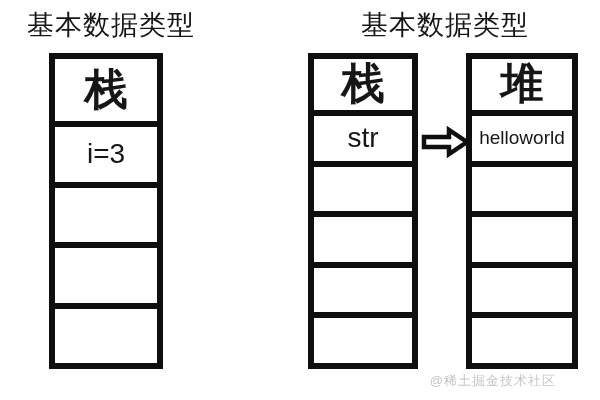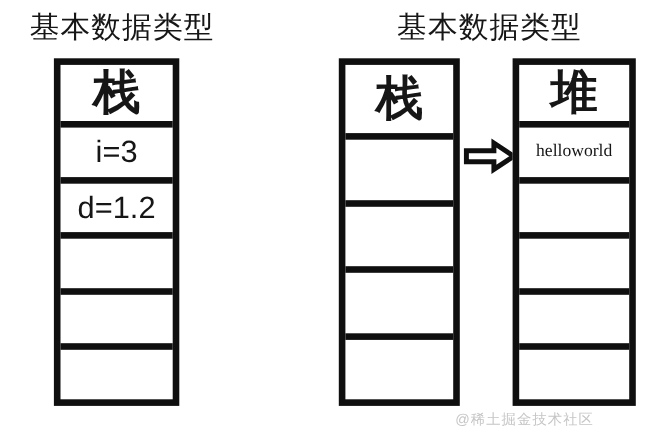--- a/index.html
+++ b/index.html
@@ -51,60 +51,60 @@
     white-space: nowrap;
     overflow: hidden;
   }
   .mrow.header {
     border-top: none;
     flex: 1.14;
     font-size: 43px;
     font-weight: 700;
     letter-spacing: 0;
   }
-  .mrow.small-text { font-size: 16px; font-family: Liberation Serif, serif; }
+  .mrow.small-text { font-size: 19px; }
 
   #ref-arrow {
     position: absolute;
     left: 421px;
     top: 124px;
     width: 50px;
     height: 36px;
   }
 
   #watermark {
     position: absolute;
-    right: 44px;
+    right: 28px;
     top: 372px;
     font-size: 13px;
     color: #c6c6c6;
     letter-spacing: 1px;
     white-space: nowrap;
   }
 </style>
 </head>
 <body>
 
 <div id="canvas">
 
   <div class="group-title" id="title-primitive">基本数据类型</div>
 
   <div class="group-title" id="title-reference">基本数据类型</div>
 
   <div class="memtable" id="table-primitive-stack">
     <div class="mrow header">栈</div>
     <div class="mrow">i=3</div>
-    <div class="mrow">d=1.2</div>
     <div class="mrow"></div>
     <div class="mrow"></div>
     <div class="mrow"></div>
   </div>
 
   <div class="memtable" id="table-reference-stack">
     <div class="mrow header">栈</div>
+    <div class="mrow">str</div>
     <div class="mrow"></div>
     <div class="mrow"></div>
     <div class="mrow"></div>
     <div class="mrow"></div>
   </div>
 
   <div id="ref-arrow">
     <svg width="50" height="36" viewBox="0 0 50 36" xmlns="http://www.w3.org/2000/svg">
       <polygon points="3,13 28,13 28,6 46,18 28,30 28,23 3,23" fill="#ffffff" stroke="#0f0f0f" stroke-width="4.5" stroke-linejoin="miter"></polygon>
     </svg>

